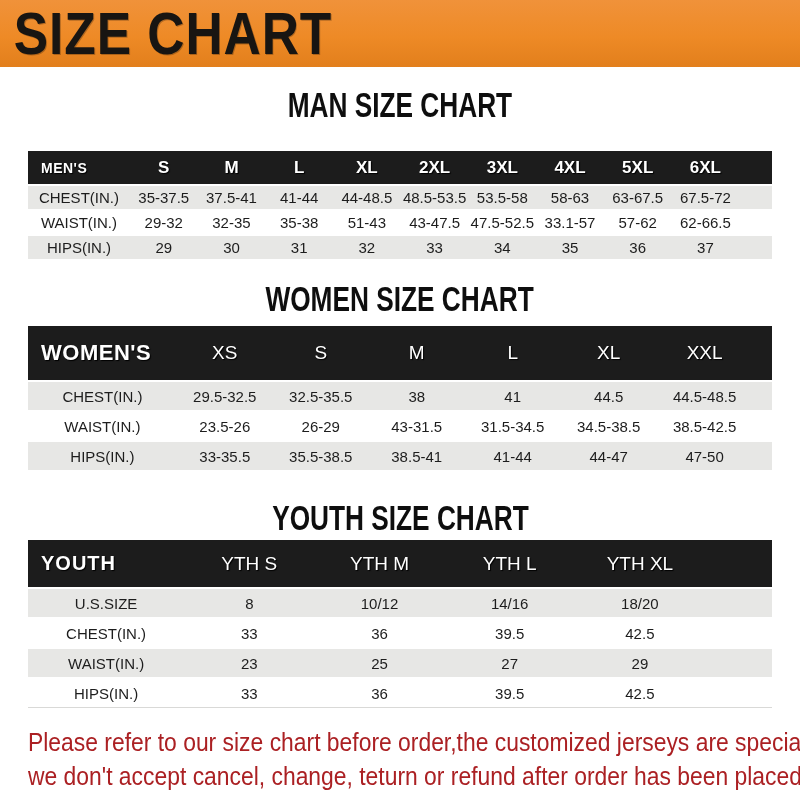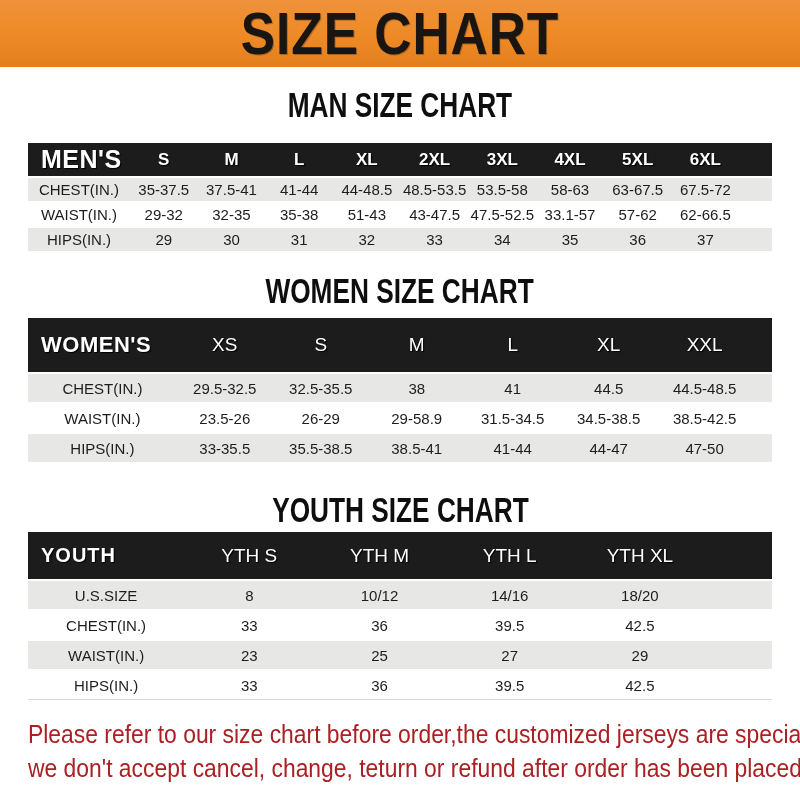--- a/index.html
+++ b/index.html
@@ -5,48 +5,48 @@
   html,body{margin:0;padding:0;}
   body{
     width:800px;height:800px;background:#ffffff;overflow:hidden;
     font-family:"Liberation Sans","DejaVu Sans",sans-serif;
     -webkit-font-smoothing:antialiased;
   }
   
   .banner{
     height:67px;width:800px;
     background:linear-gradient(180deg,#f0923a 0%,#ee8a26 55%,#e27f1c 100%);
-    display:flex;align-items:center;justify-content:center;
+    display:flex;align-items:center;
   }
   .banner-title{
     display:inline-block;font-size:56px;font-weight:700;color:#181512;
     transform:scale(0.92,1.06);letter-spacing:1px;white-space:nowrap;
     text-shadow:1px 1px 0 rgba(0,0,0,.25);
   }
   
   .section-heading{text-align:center;margin:0;line-height:34px;}
-  .h-man{margin-top:21px;margin-bottom:16px;}
+  .h-man{margin-top:21px;margin-bottom:24px;}
   .h-women{margin-top:21px;margin-bottom:5px;}
   .h-youth{margin-top:29px;}
   .cond{
     display:inline-block;font-size:32px;font-weight:700;color:#0e0e0e;
     transform:scale(0.82,1.1);letter-spacing:0;white-space:nowrap;
   }
   
   .size-table{
     width:744px;margin:0 auto;table-layout:fixed;
     border-collapse:separate;border-spacing:0 2px;
   }
   .bar th{
     background:#1c1c1c;color:#ffffff;font-weight:700;text-align:center;
     padding:0;vertical-align:middle;text-shadow:1px 1px 1px #000;
   }
   .bar th.bar-label{text-align:left;padding-left:13px;}
   .men   .bar th{height:33px;font-size:17px;}
-  .men   .bar th.bar-label{font-size:25px;letter-spacing:.5px;}
+  .men   .bar th.bar-label{font-size:14px;letter-spacing:.5px;}
   .women .bar th{height:54px;font-size:19px;font-weight:400;}
   .women .bar th.bar-label{font-size:22px;font-weight:700;letter-spacing:.5px;}
   .youth .bar th{height:47px;font-size:19px;font-weight:400;}
   .youth .bar th.bar-label{font-size:20px;font-weight:700;letter-spacing:1px;}
   .size-table td{
     text-align:center;vertical-align:middle;padding:0;
     font-size:15px;color:#1d1d1d;
   }
   .men td{height:23px;}
   .women td,.youth td{height:28px;}
@@ -186,21 +186,21 @@
           <td>38</td>
           <td>41</td>
           <td>44.5</td>
           <td>44.5-48.5</td>
           <td></td>
         </tr>
         <tr class="white">
           <td>WAIST(IN.)</td>
           <td>23.5-26</td>
           <td>26-29</td>
-          <td>29-58.9</td>
+          <td>43-31.5</td>
           <td>31.5-34.5</td>
           <td>34.5-38.5</td>
           <td>38.5-42.5</td>
           <td></td>
         </tr>
         <tr class="gray">
           <td>HIPS(IN.)</td>
           <td>33-35.5</td>
           <td>35.5-38.5</td>
           <td>38.5-41</td>

